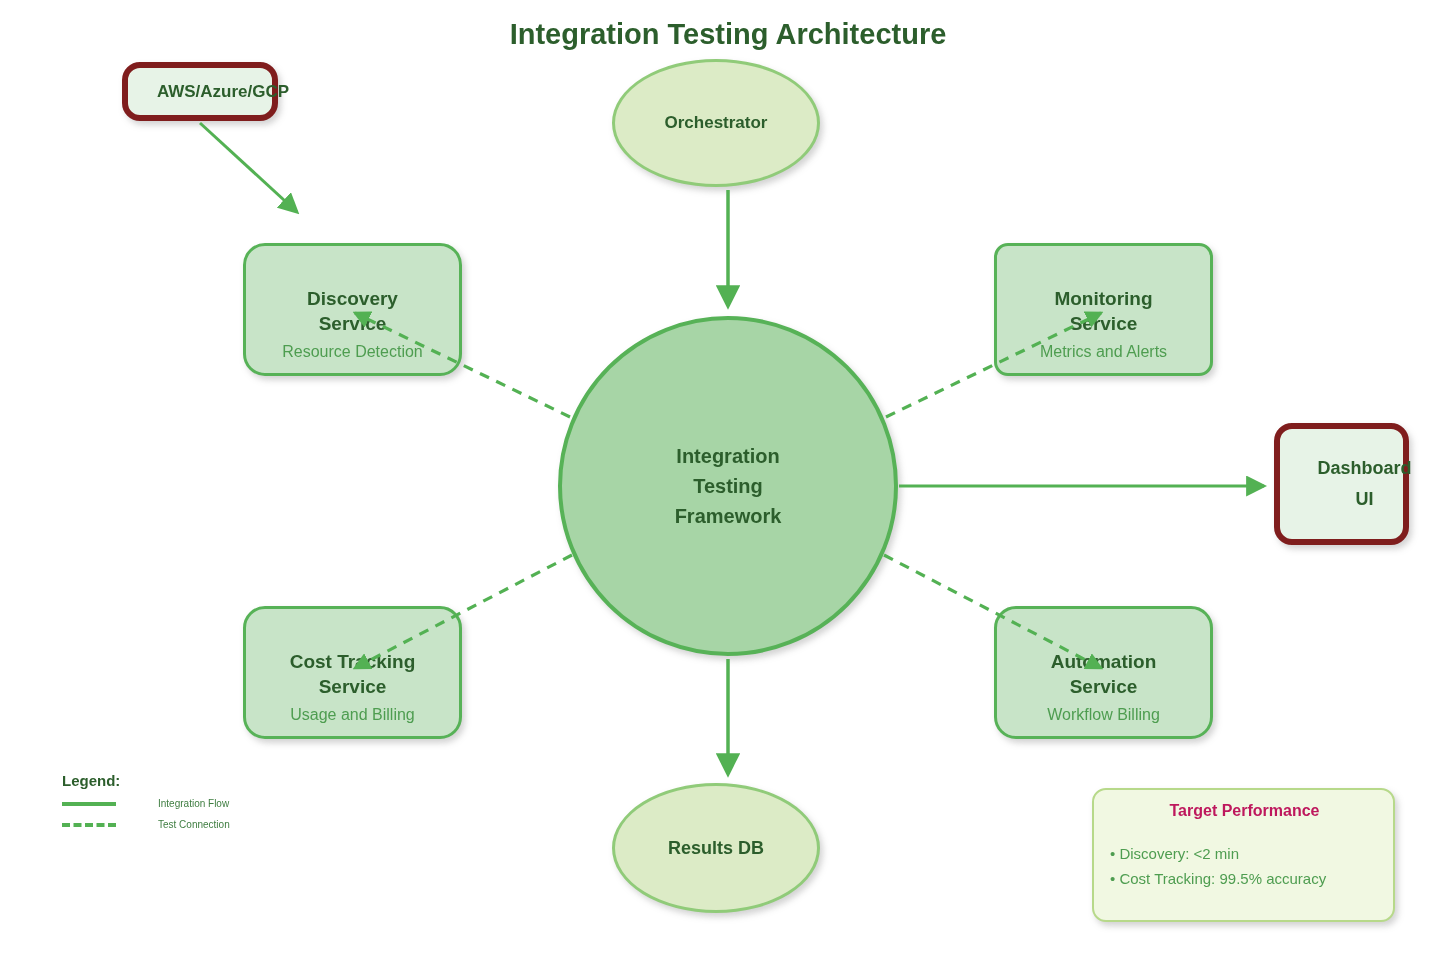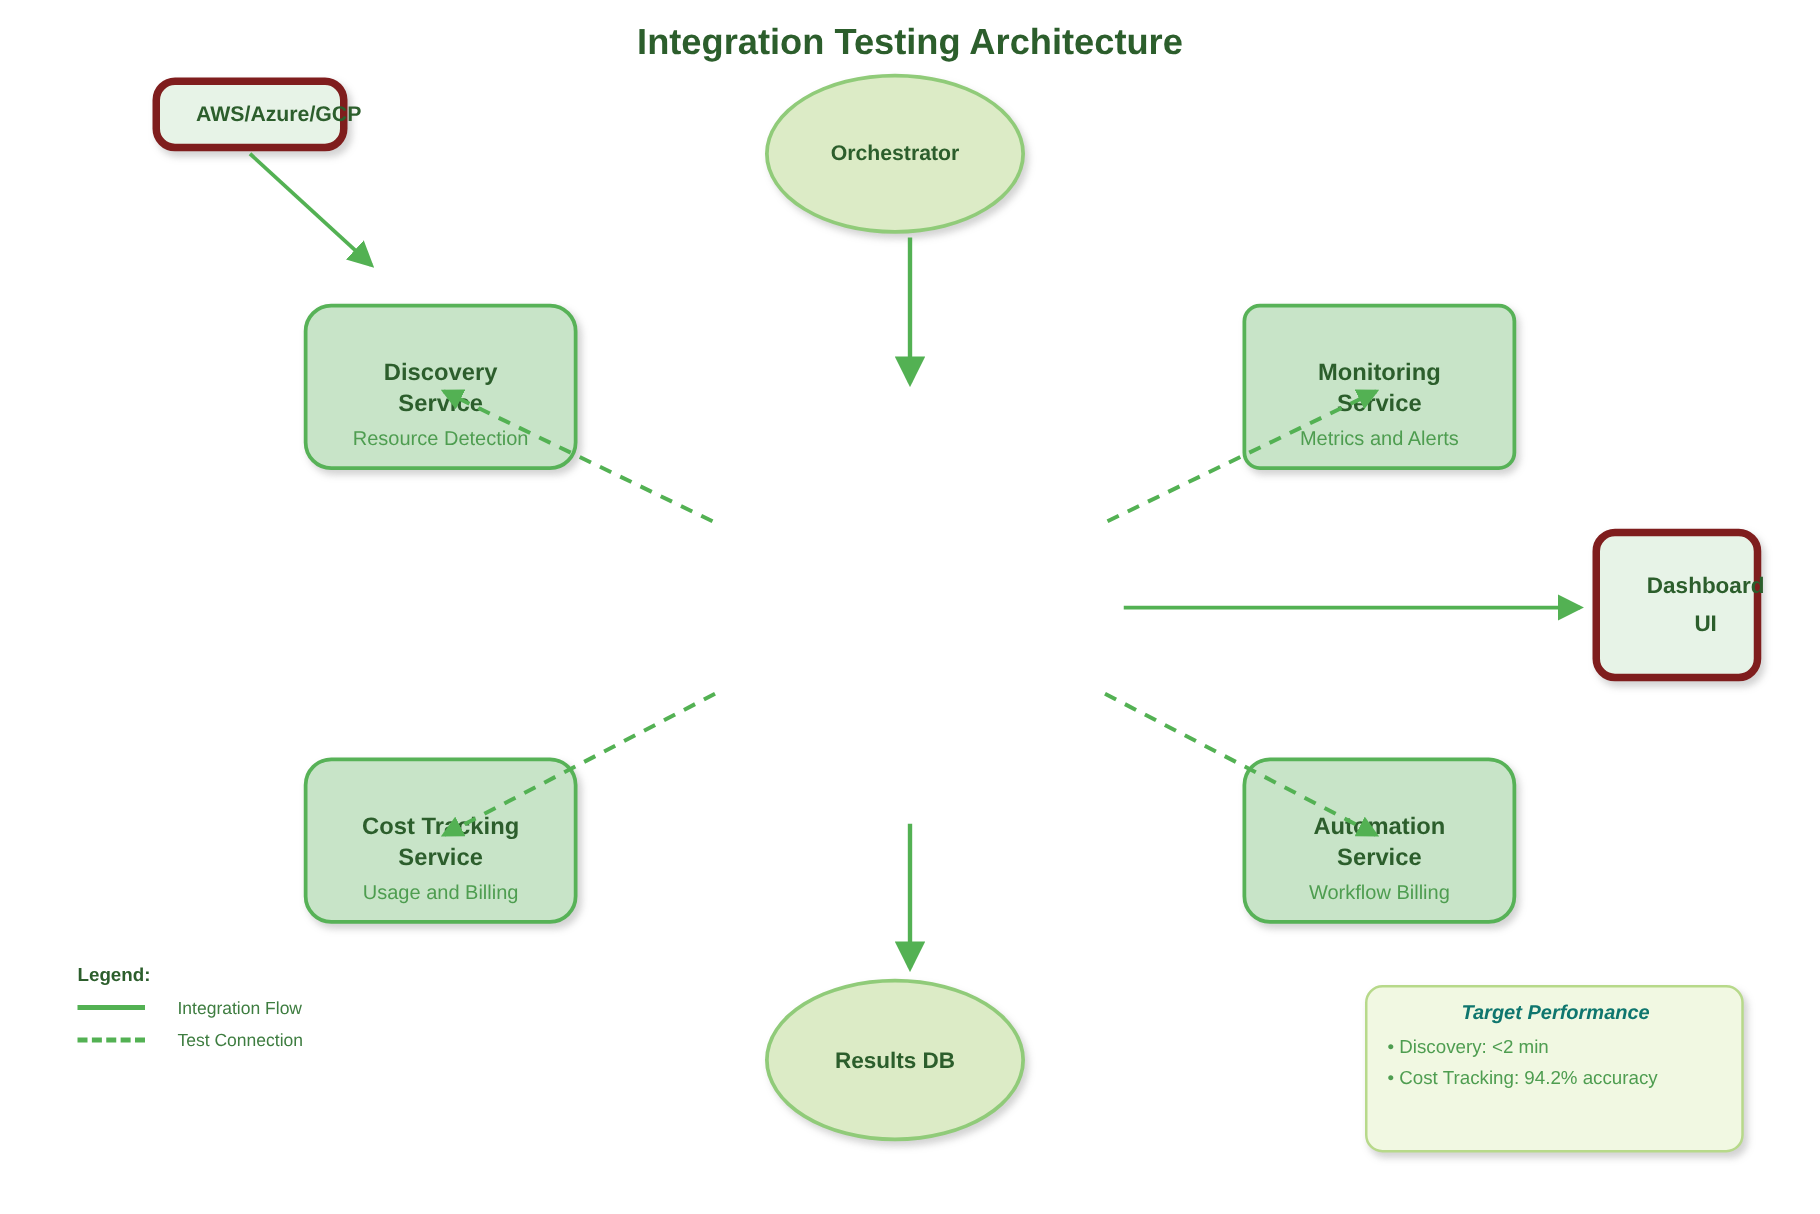--- a/index.html
+++ b/index.html
@@ -87,40 +87,39 @@
     line-height: 30px;
   }
 
   
   .legend { position: absolute; left: 62px; top: 772px; }
   .legend-heading { font-size: 15px; font-weight: bold; color: #2c5e2c; margin-bottom: 9px; }
   .legend-row { display: flex; align-items: center; margin-bottom: 10px; }
   .swatch { width: 54px; margin-right: 26px; }
   .swatch.solid  { border-top: 4px solid #53b153; }
   .swatch.dashed { border-top: 4px dashed #53b153; }
-  .legend-label { font-size: 14px; color: #3e7d40; }
+  .legend-label { font-size: 10px; color: #3e7d40; margin-left: 16px; }
 
   
   .target {
     position: absolute;
     left: 1092px; top: 788px;
     width: 303px; height: 134px;
     background: #f1f8e2;
     border: 2px solid #b7d98a;
     border-radius: 14px;
     box-sizing: border-box;
     padding: 12px 14px 0 16px;
   }
   .target-title {
     text-align: center;
     font-size: 16px;
     font-weight: bold;
-    color: #0f766e;
-    margin-bottom: 6px;
-    font-style: italic;
+    color: #be185d;
+    margin-bottom: 22px;
   }
   .bullet {
     font-size: 15px;
     color: #4e9d50;
     line-height: 24.5px;
   }
   .bullet::before { content: "• "; }
 
   
   .overlay {
@@ -170,20 +169,25 @@
   </div>
 
   <div class="node service-box automation shadow">
     <div class="svc-title">
       <div>Automation</div>
       <div>Service</div>
     </div>
     <div class="svc-sub">Workflow Billing</div>
   </div>
 
+  <div class="node circle shadow">
+    <div>Integration</div>
+    <div>Testing</div>
+    <div>Framework</div>
+  </div>
 
   <div class="node pale-box dash shadow">
     <div class="line">Dashboard</div>
     <div class="line">UI</div>
   </div>
 
   <div class="node ellipse results shadow">
     <span>Results DB</span>
   </div>
 
@@ -195,21 +199,21 @@
     </div>
     <div class="legend-row">
       <span class="swatch dashed"></span>
       <span class="legend-label">Test Connection</span>
     </div>
   </div>
 
   <div class="target shadow">
     <div class="target-title">Target Performance</div>
     <div class="bullet">Discovery: &lt;2 min</div>
-    <div class="bullet">Cost Tracking: 94.2% accuracy</div>
+    <div class="bullet">Cost Tracking: 99.5% accuracy</div>
   </div>
 
   <svg class="overlay" width="1456" height="971" viewBox="0 0 1456 971" xmlns="http://www.w3.org/2000/svg">
     <defs>
       <marker id="arrowSolid" viewBox="0 0 10 10" refX="8.5" refY="5" markerWidth="7" markerHeight="7" orient="auto-start-reverse">
         <path d="M0,0 L10,5 L0,10 z" fill="#53b153"></path>
       </marker>
       <marker id="arrowDash" viewBox="0 0 10 10" refX="8.5" refY="5" markerWidth="5.5" markerHeight="5.5" orient="auto-start-reverse">
         <path d="M0,0 L10,5 L0,10 z" fill="#53b153"></path>
       </marker>

